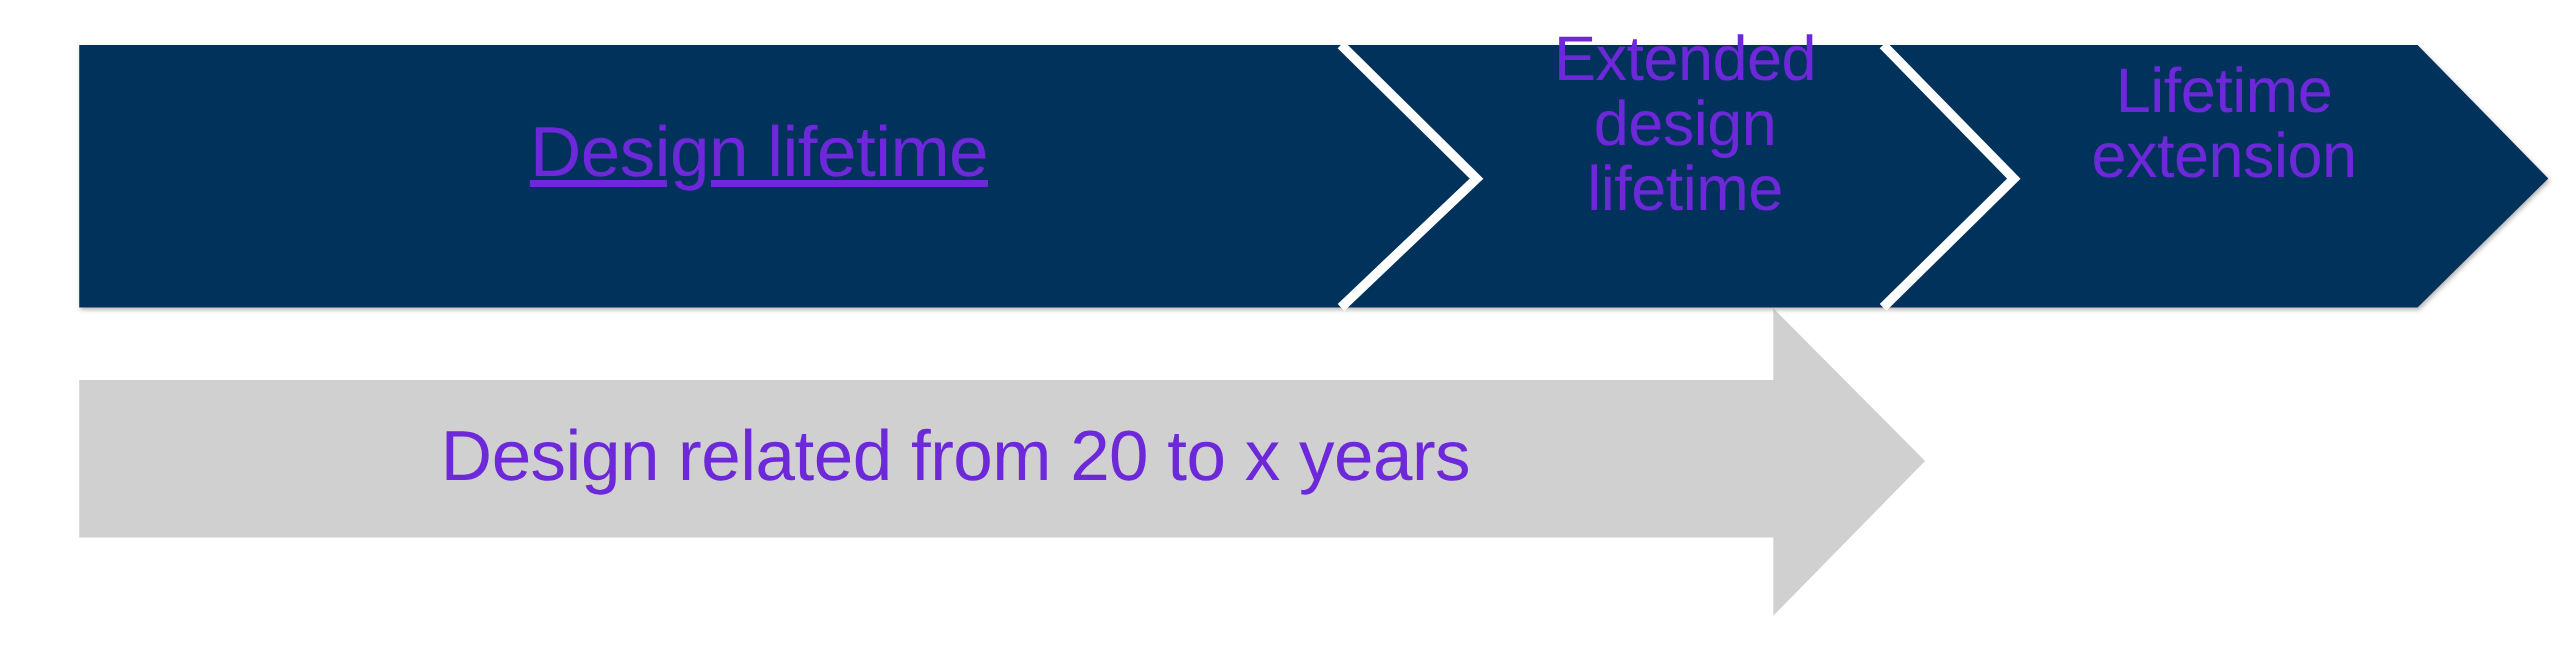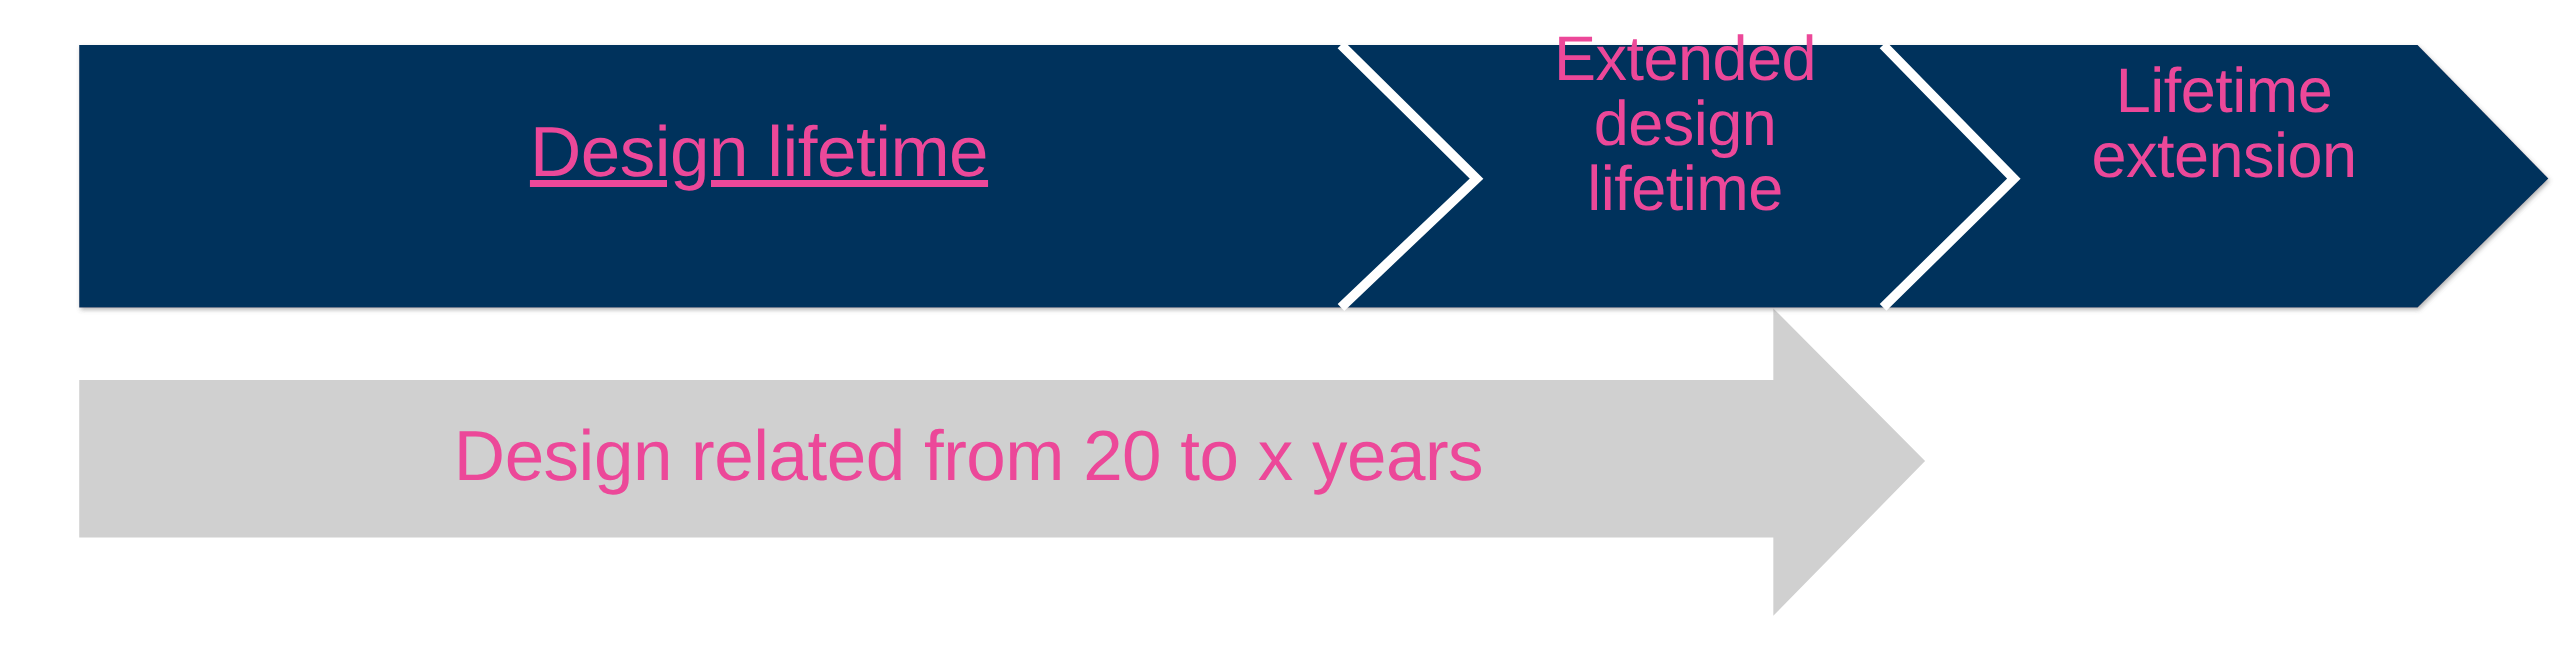--- a/index.html
+++ b/index.html
@@ -24,21 +24,21 @@
     left: 0;
     top: 0;
     width: 2576px;
     height: 654px;
     display: block;
   }
   
   .label {
     position: absolute;
     text-align: center;
-    color: #ec4899;
+    color: #6d28d9;
     font-family: "Liberation Sans", sans-serif;
     font-weight: 400;
     letter-spacing: -0.5px;
     white-space: pre-line;
     pointer-events: none;
     text-rendering: geometricPrecision;
   }
 
   
   #label-stage-1 {
@@ -63,21 +63,21 @@
   #label-stage-3 {
     left: 2033px;
     top: 59px;
     width: 382px;
     font-size: 63px;
     line-height: 65px;
   }
 
   
   #label-underlay {
-    left: 205px;
+    left: 192px;
     top: 417px;
     width: 1527px;
     font-size: 71px;
     line-height: 80px;
     letter-spacing: -0.5px;
   }
 </style>
 </head>
 <body>
 

